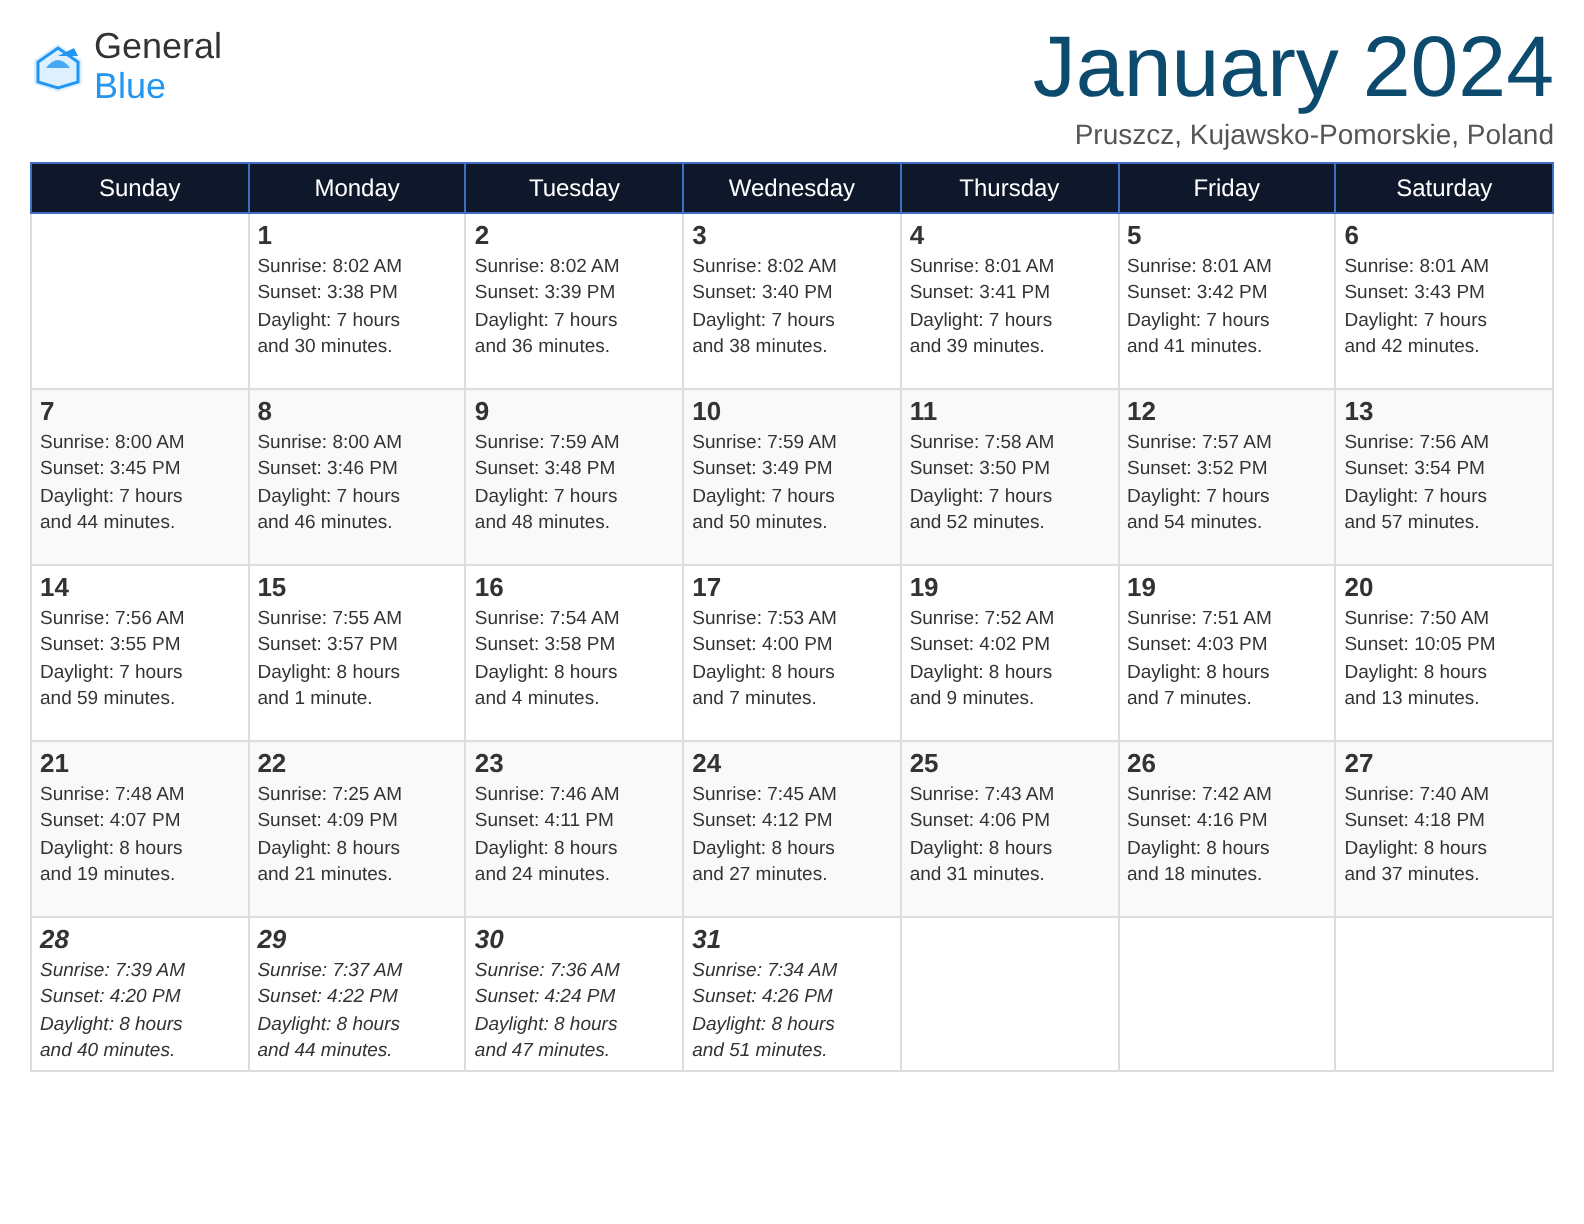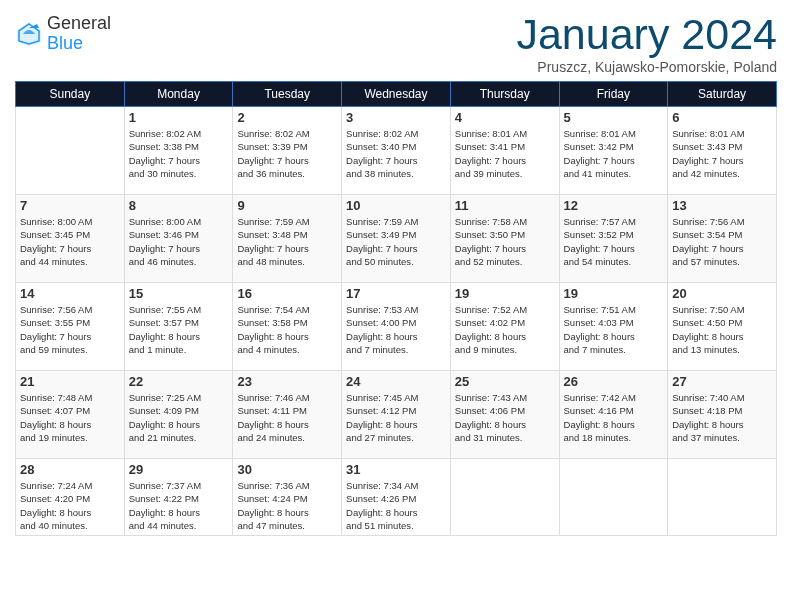--- a/index.html
+++ b/index.html
@@ -78,20 +78,21 @@
     .day-info {
       font-size: 9.5px;
       color: #333;
       line-height: 1.4;
     }
     .empty-cell {
       background: #fff !important;
     }
     .last-row td {
       height: 75px;
+      font-style: italic;
     }
   </style>
 </head>
 <body>
 
 <div class="header">
   <div class="logo">
     <svg class="logo-icon" viewBox="0 0 28 28" xmlns="http://www.w3.org/2000/svg">
       <polygon points="14,2 26,10 26,22 14,26 2,22 2,10" fill="#2196F3" opacity="0.15"></polygon>
       <polygon points="14,4 24,11 24,21 14,24 4,21 4,11" fill="none" stroke="#2196F3" stroke-width="1.5"></polygon>
@@ -257,21 +258,21 @@
         <td>
           <div class="day-number">19</div>
           <div class="day-info">Sunrise: 7:51 AM</div>
           <div class="day-info">Sunset: 4:03 PM</div>
           <div class="day-info">Daylight: 8 hours</div>
           <div class="day-info">and 7 minutes.</div>
         </td>
         <td>
           <div class="day-number">20</div>
           <div class="day-info">Sunrise: 7:50 AM</div>
-          <div class="day-info">Sunset: 4:50 PM</div>
+          <div class="day-info">Sunset: 10:05 PM</div>
           <div class="day-info">Daylight: 8 hours</div>
           <div class="day-info">and 13 minutes.</div>
         </td>
       </tr>
       <tr>
         <td>
           <div class="day-number">21</div>
           <div class="day-info">Sunrise: 7:48 AM</div>
           <div class="day-info">Sunset: 4:07 PM</div>
           <div class="day-info">Daylight: 8 hours</div>
@@ -316,21 +317,21 @@
           <div class="day-number">27</div>
           <div class="day-info">Sunrise: 7:40 AM</div>
           <div class="day-info">Sunset: 4:18 PM</div>
           <div class="day-info">Daylight: 8 hours</div>
           <div class="day-info">and 37 minutes.</div>
         </td>
       </tr>
       <tr class="last-row">
         <td>
           <div class="day-number">28</div>
-          <div class="day-info">Sunrise: 7:24 AM</div>
+          <div class="day-info">Sunrise: 7:39 AM</div>
           <div class="day-info">Sunset: 4:20 PM</div>
           <div class="day-info">Daylight: 8 hours</div>
           <div class="day-info">and 40 minutes.</div>
         </td>
         <td>
           <div class="day-number">29</div>
           <div class="day-info">Sunrise: 7:37 AM</div>
           <div class="day-info">Sunset: 4:22 PM</div>
           <div class="day-info">Daylight: 8 hours</div>
           <div class="day-info">and 44 minutes.</div>

